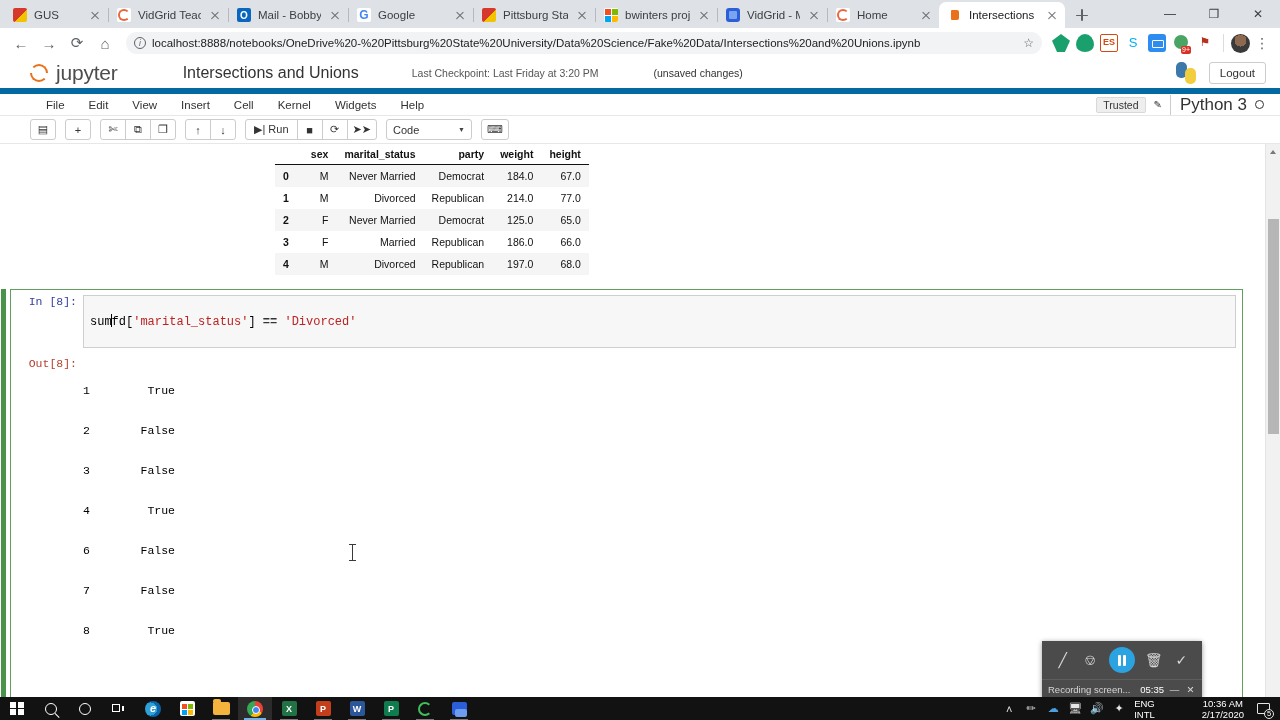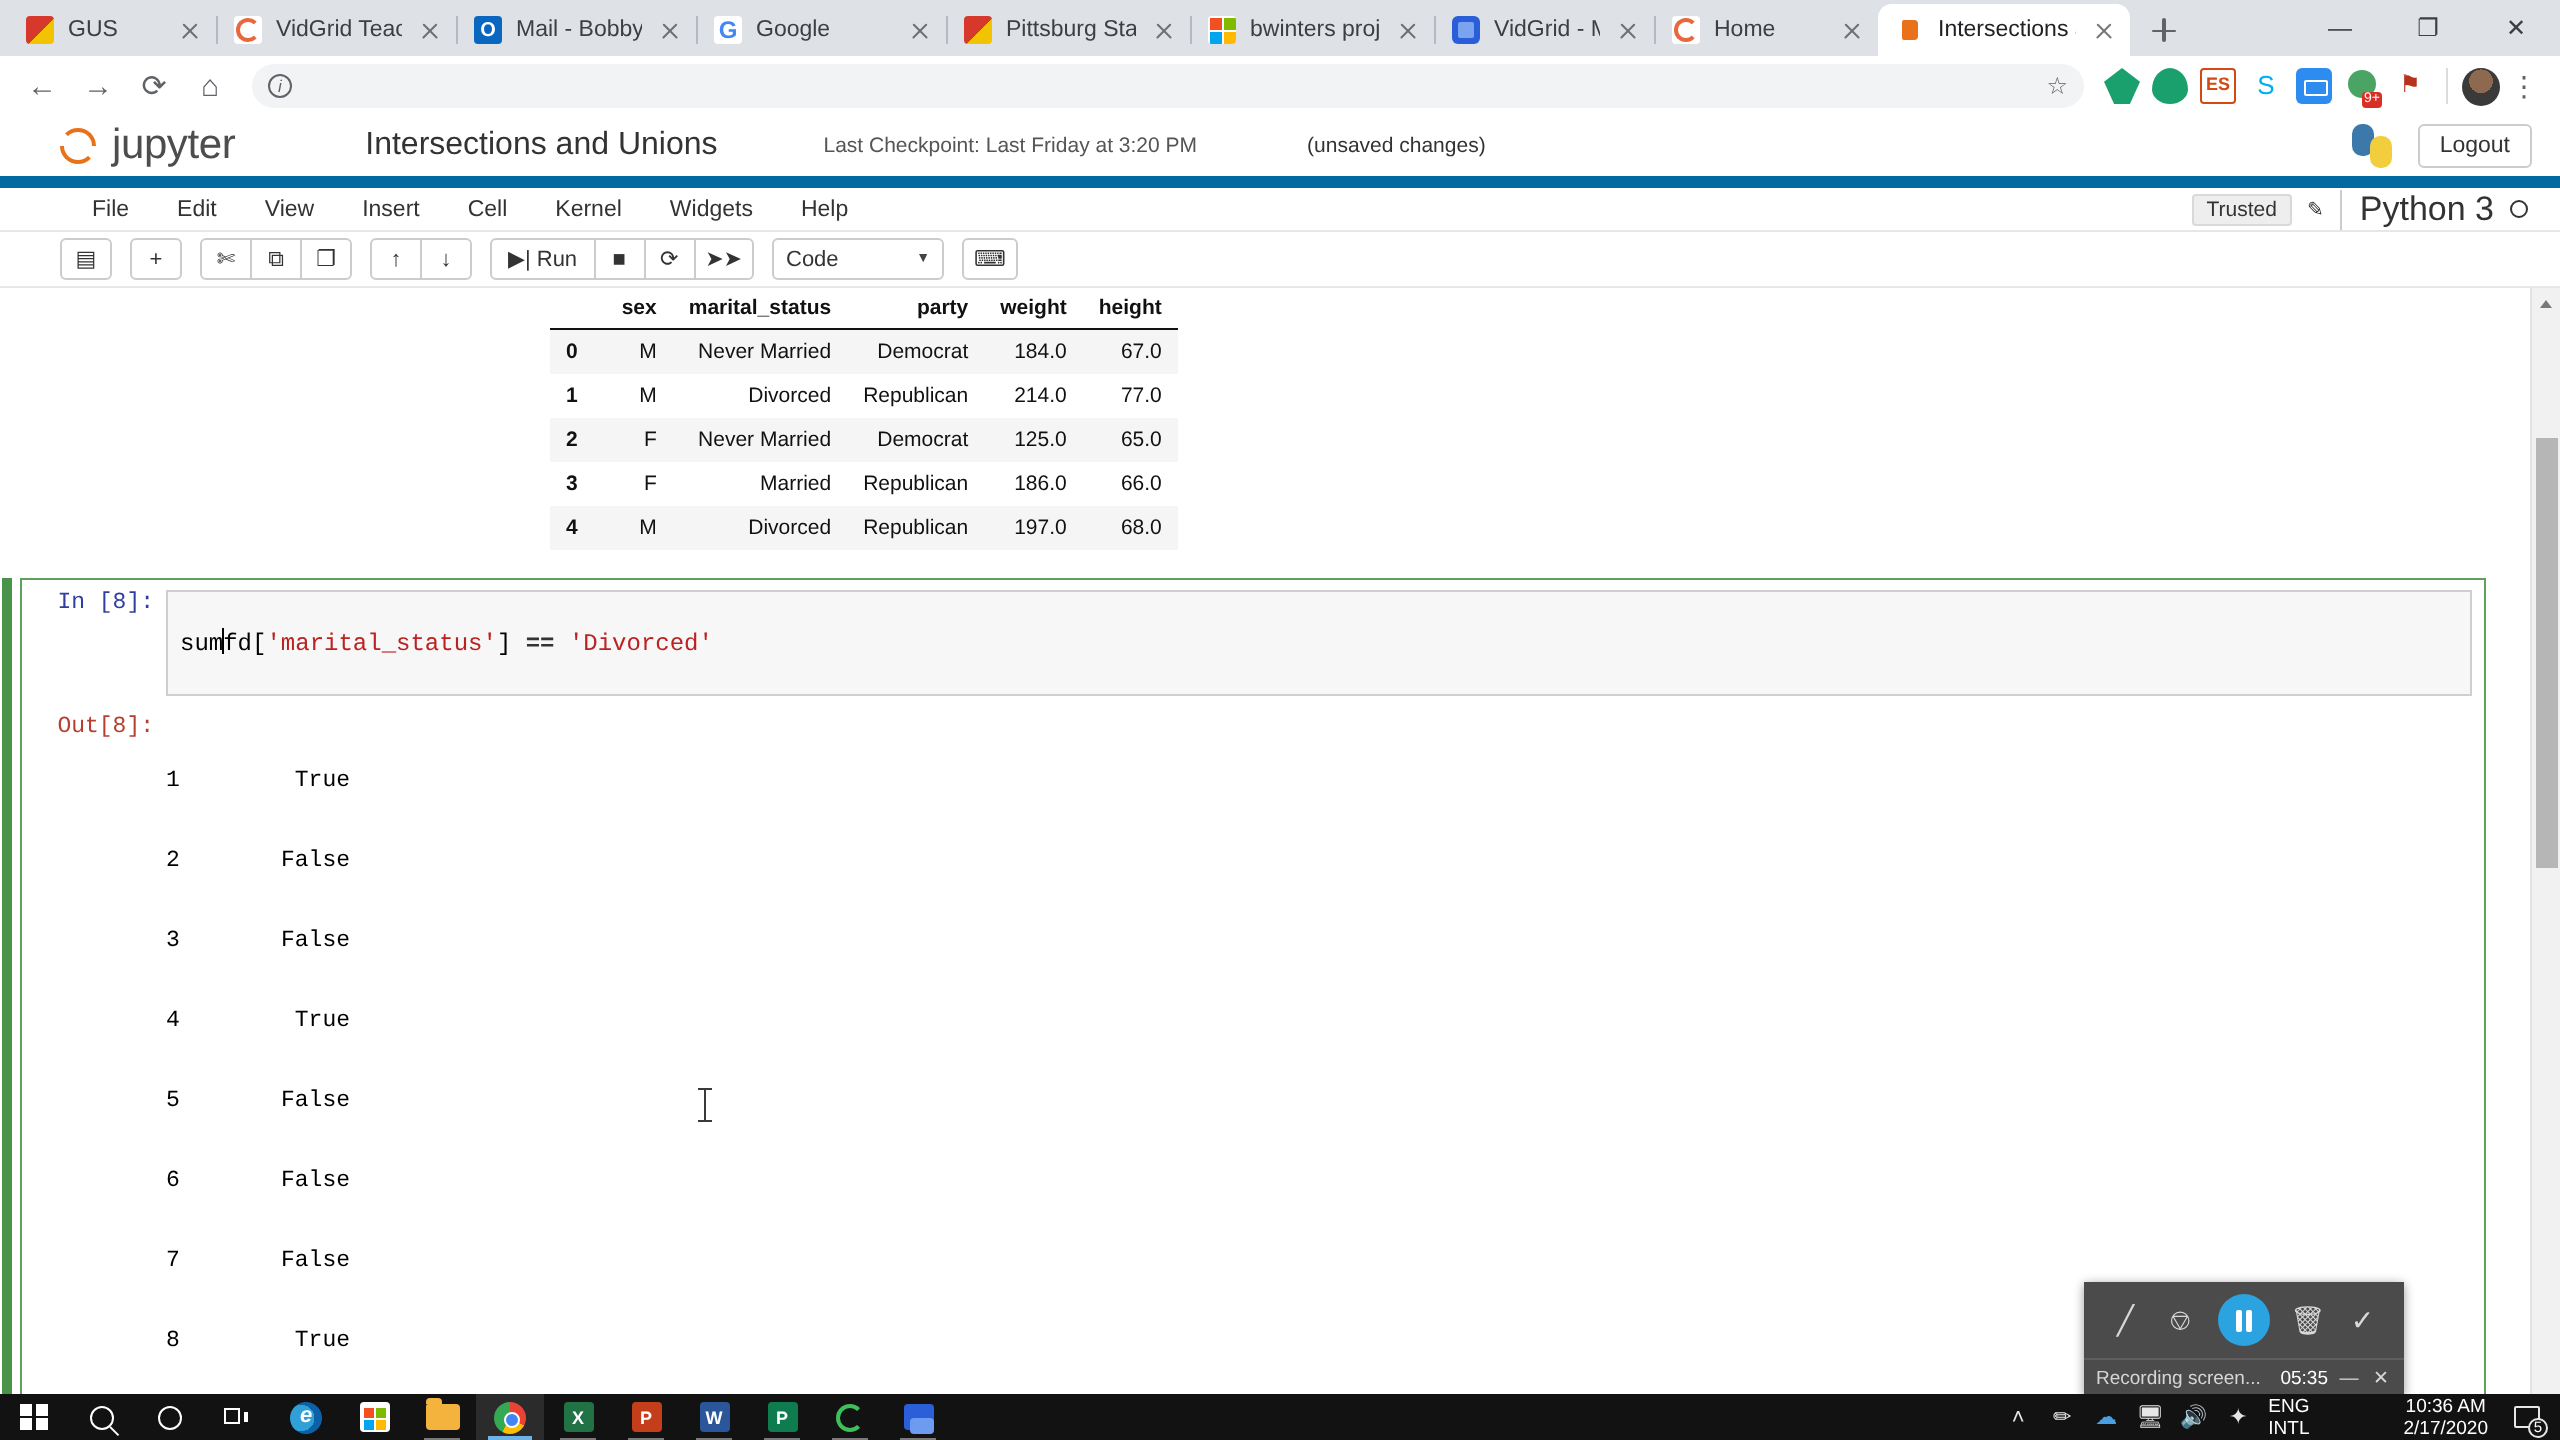--- a/index.html
+++ b/index.html
@@ -404,20 +404,21 @@
     </div>
     <div class="navbtn">
       <span>⟳</span>
     </div>
     <div class="navbtn">
       <span>⌂</span>
     </div>
 
     <div id="omnibox">
       <span class="infoicon">i</span>
+      <span class="urltext" title="localhost:8888/notebooks/OneDrive%20-%20Pittsburg%20State%20University/Data%20Science/Fake%20Data/Intersections%20and%20Unions.ipynb">localhost:8888/notebooks/OneDrive%20-%20Pittsburg%20State%20University/Data%20Science/Fake%20Data/Intersections%20and%20Unions.ipynb</span>
       <span class="starbtn">☆</span>
     </div>
 
     <div class="ext pin1"></div>
     <div class="ext pin2"></div>
     <div class="ext es">ES</div>
     <div class="ext skype">S</div>
     <div class="ext blue"></div>
     <div class="ext g9"></div>
     <div class="ext pdf">⚑</div>
@@ -564,21 +565,20 @@
                 <div class="inputarea"><span>sum</span><span class="caretbar"></span><span>fd[</span><span class="tok-str">'marital_status'</span><span>] </span><span class="tok-op">==</span><span class="tok-str"> 'Divorced'</span></div>
               </div>
 
               <div class="iorow" style="margin-top:9px">
                 <div class="prompt out">Out[8]:</div>
                 <div class="outtext">
                   <span class="ln"><span class="oi">1</span><span class="ov">True</span></span>
                   <span class="ln"><span class="oi">2</span><span class="ov">False</span></span>
                   <span class="ln"><span class="oi">3</span><span class="ov">False</span></span>
                   <span class="ln"><span class="oi">4</span><span class="ov">True</span></span>
-                  <span class="ln"><span class="oi">5</span><span class="ov">False</span></span>
                   <span class="ln"><span class="oi">6</span><span class="ov">False</span></span>
                   <span class="ln"><span class="oi">7</span><span class="ov">False</span></span>
                   <span class="ln"><span class="oi">8</span><span class="ov">True</span></span>
                   
                   
                   
                   
                   
                   
                   

